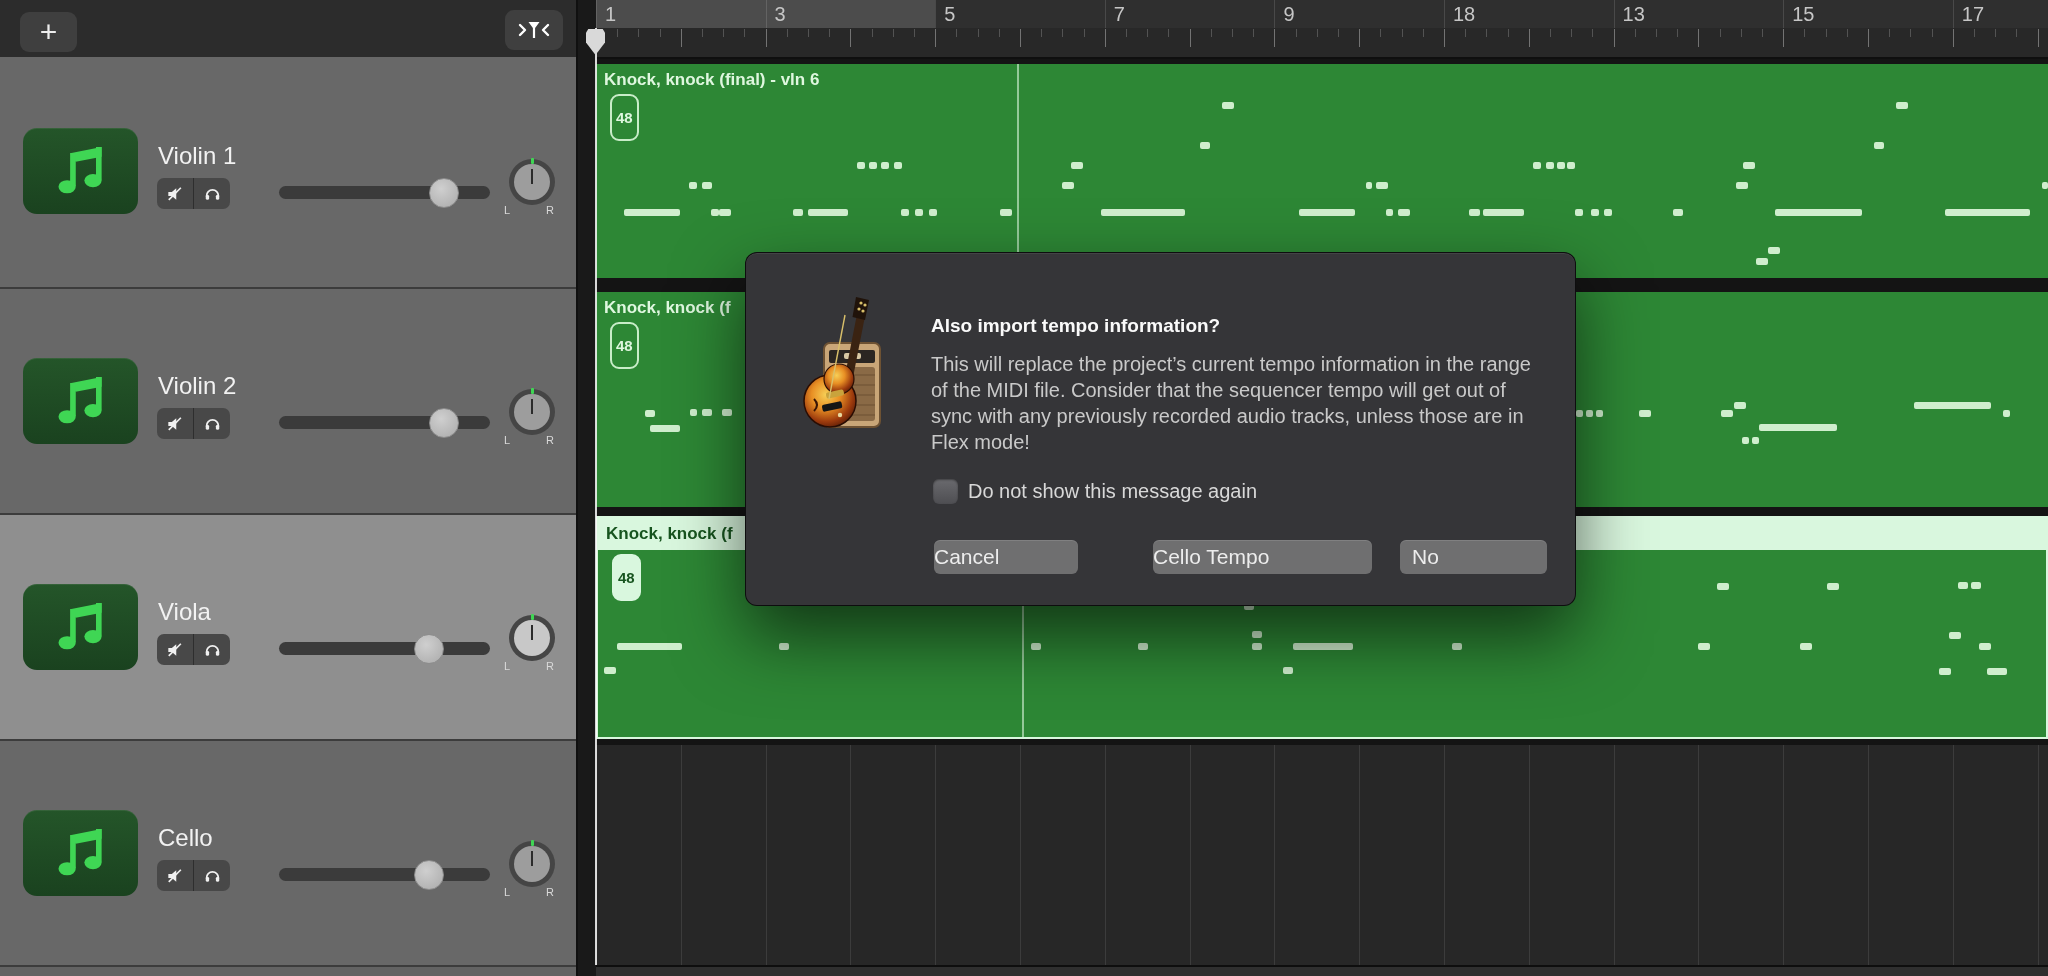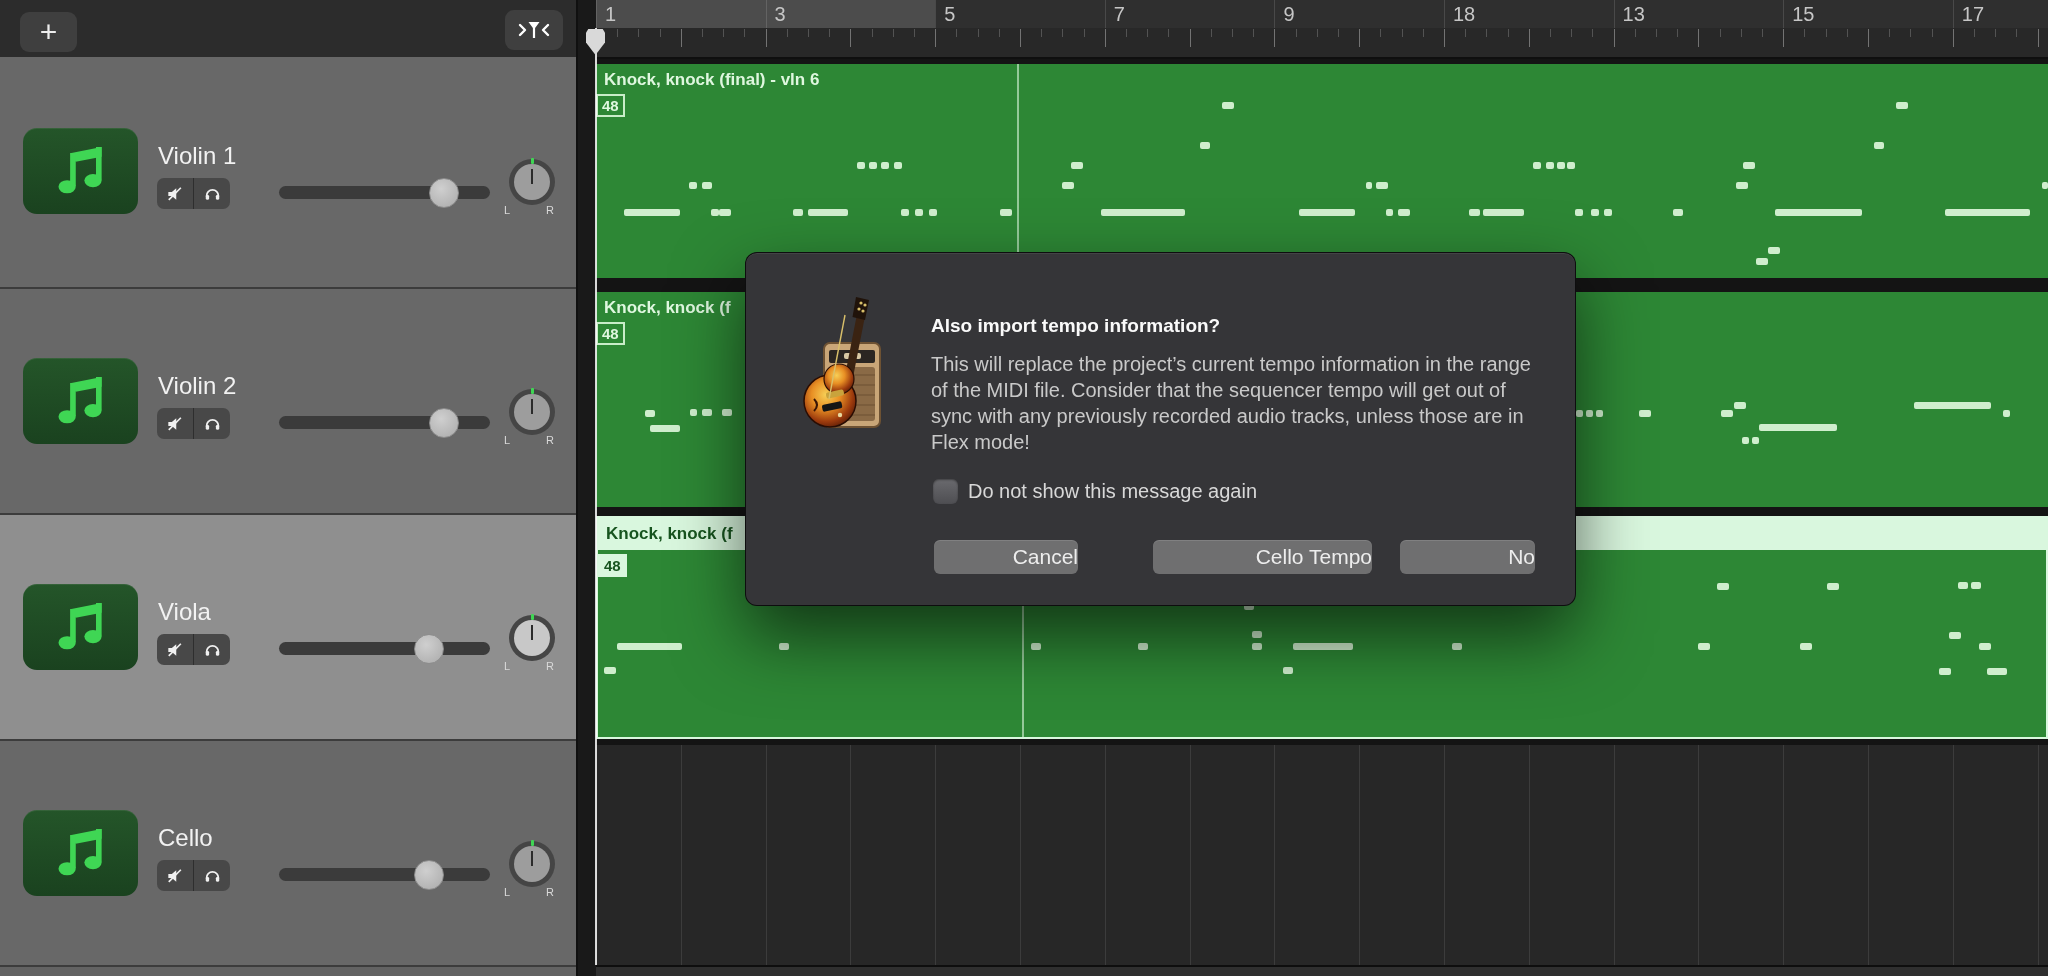--- a/index.html
+++ b/index.html
@@ -47,22 +47,22 @@
   .ruler-highlight{position:absolute;left:0;top:0;width:339px;height:28px;background:#4c4c4c;}
   .ruler-num{position:absolute;top:3px;font-size:20px;color:#c6c6c6;}
   .tick{position:absolute;width:1px;background:rgba(255,255,255,.35);}
   .tick.beat{background:rgba(255,255,255,.20);}
   .grid-upper{position:absolute;top:0;width:1px;height:28px;background:rgba(255,255,255,.13);}
   .region{position:absolute;left:0;width:1452px;background:#2d8735;}
   .region-1{top:64px;height:214px;}
   .region-2{top:292px;height:215px;}
   .region-3{top:516px;height:223px;border:2px solid #d9f7de;box-sizing:border-box;}
   .region-label{position:absolute;left:8px;top:6px;font-size:17px;font-weight:600;color:#dff7df;white-space:nowrap;}
-  .region-badge{position:absolute;left:0;top:30px;padding:0 4px;font-size:15px;font-weight:700;color:#dff7df;
-    border:2px solid #c9edc9;border-radius:0;line-height:19px;}
+  .region-badge{position:absolute;left:14px;top:30px;padding:12px 4px;font-size:15px;font-weight:700;color:#dff7df;
+    border:2px solid #c9edc9;border-radius:9px;line-height:19px;}
   .region.selected .title-strip{position:absolute;left:0;top:0;width:100%;height:32px;background:#d9f7de;}
   .region.selected .region-label{color:#17541f;}
   .region.selected .region-badge{top:36px;background:#d9f7de;color:#17541f;border-color:#d9f7de;}
   .loop-line{position:absolute;top:0;bottom:0;width:1.5px;background:rgba(235,255,235,.55);}
   .note{position:absolute;height:7px;border-radius:2px;background:#cfeecd;}
   .empty-lane{position:absolute;left:0;top:745px;width:1452px;height:220px;background:#272727;border-bottom:2px solid #0e0e0e;}
   .lane-grid{position:absolute;top:0;bottom:0;width:1px;background:#3c3c3c;}
   .timeline-bottom{position:absolute;left:0;top:967px;width:1452px;height:9px;background:#2f2f2f;}
   
   .playhead-line{position:absolute;left:595px;top:28px;width:1.5px;height:937px;background:rgba(250,250,250,.85);z-index:4;}
@@ -71,24 +71,24 @@
   
   .dialog{position:absolute;left:745px;top:252px;width:829px;height:352px;background:#353538;border-radius:12px;z-index:10;
     border:1px solid rgba(0,0,0,.75);box-shadow:0 30px 70px rgba(0,0,0,.6),inset 0 1px 0 rgba(255,255,255,.07);}
   .dlg-icon{position:absolute;left:50px;top:42px;width:88px;height:140px;}
   .dlg-title{position:absolute;left:185px;top:62px;font-size:19px;font-weight:700;color:#fafafa;}
   .dlg-body{position:absolute;left:185px;top:98px;width:600px;font-size:20px;line-height:26px;color:#c9c9c9;}
   .dlg-check{position:absolute;left:187px;top:226px;width:25px;height:25px;border-radius:6px;
     background:linear-gradient(180deg,#6a6a6e,#4e4e52);box-shadow:inset 0 1px 2px rgba(0,0,0,.4);}
   .dlg-check-label{position:absolute;left:222px;top:227px;font-size:20px;color:#d8d8d8;}
   .dlg-btn{position:absolute;top:287px;height:34px;background:#6f6f70;border-radius:6px;color:#ededed;
-    font-size:21px;text-align:right;line-height:34px;box-shadow:inset 0 1px 0 rgba(255,255,255,.12);}
+    font-size:21px;text-align:left;line-height:34px;box-shadow:inset 0 1px 0 rgba(255,255,255,.12);}
   .btn-cancel{left:188px;width:144px;}
   .btn-import{left:407px;width:219px;}
-  .btn-no{left:654px;width:135px;}
+  .btn-no{left:654px;width:135px;padding-left:12px;}
 </style>
 </head>
 <body>
 
 <div class="app">
 
   <div class="panel">
     <div class="panel-toolbar">
       <div class="tool-btn add-btn">
         <span>+</span>

